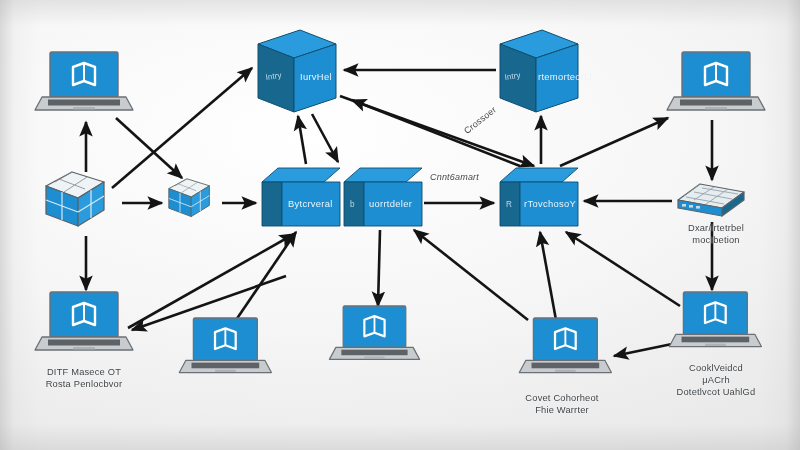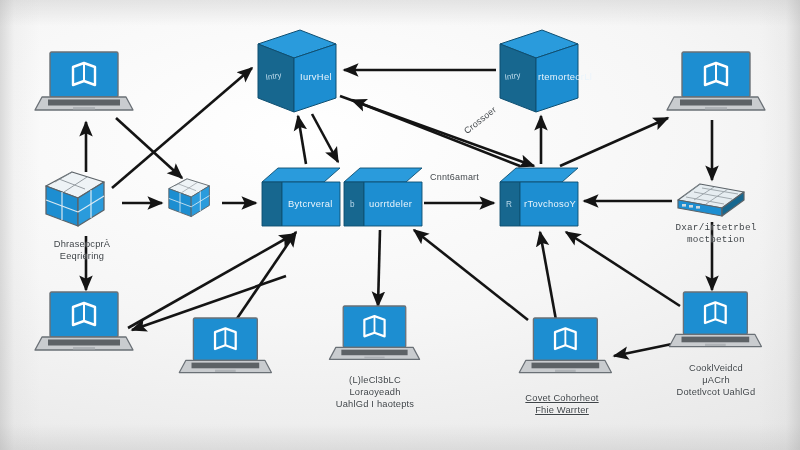--- a/index.html
+++ b/index.html
@@ -230,29 +230,26 @@
 
     <g>
       <path d="M500,182 L516,168 L578,168 L562,182 Z" fill="#2a9bdc" stroke="#0f4f71" stroke-width=".9"></path>
       <path d="M500,182 L520,182 L520,226 L500,226 Z" fill="#17678f" stroke="#0f4f71" stroke-width=".9"></path>
       <path d="M520,182 L578,182 L578,226 L520,226 Z" fill="#1d8ed1" stroke="#0f4f71" stroke-width=".9"></path>
       <text class="box-text-side" x="506" y="207">R</text>
       <text class="box-text" x="524" y="207">rTovchosoY</text>
     </g>
   </svg>
 
-  <div class="node-label" style="left:22px;top:238px;width:120px;">DhraseocprÀ
-Eeqriering</div>
-  <div class="node-label" style="left:656px;top:222px;width:120px;font-family:Liberation Mono, monospace;">Dxar/irtetrbel
+  <div class="node-label" style="left:656px;top:222px;width:120px;">Dxar/irtetrbel
 moctbetion</div>
-  <div class="node-label" style="left:310px;top:374px;width:130px;">(L)leCl3bLC
-Loraoyeadh
-UahlGd I haotepts</div>
-  <div class="node-label" style="left:498px;top:392px;width:128px;text-decoration:underline;">Covet Cohorheot
+  <div class="node-label" style="left:18px;top:366px;width:132px;">DITF Masece OT
+Rosta Penlocbvor</div>
+  <div class="node-label" style="left:498px;top:392px;width:128px;">Covet Cohorheot
 Fhie Warrter</div>
   <div class="node-label" style="left:650px;top:362px;width:132px;">CooklVeidcd
 μACrh
 Dotetlvcot UahlGd</div>
 
   <div class="edge-label" style="left:462px;top:128px;transform:rotate(-38deg);transform-origin:left top;">Crossoer</div>
-  <div class="edge-label" style="left:430px;top:172px;">Cnnt6amart</div>
+  <div class="edge-label" style="left:430px;top:172px;font-style:italic;">Cnnt6amart</div>
 
 </div>
 
 </body></html>

